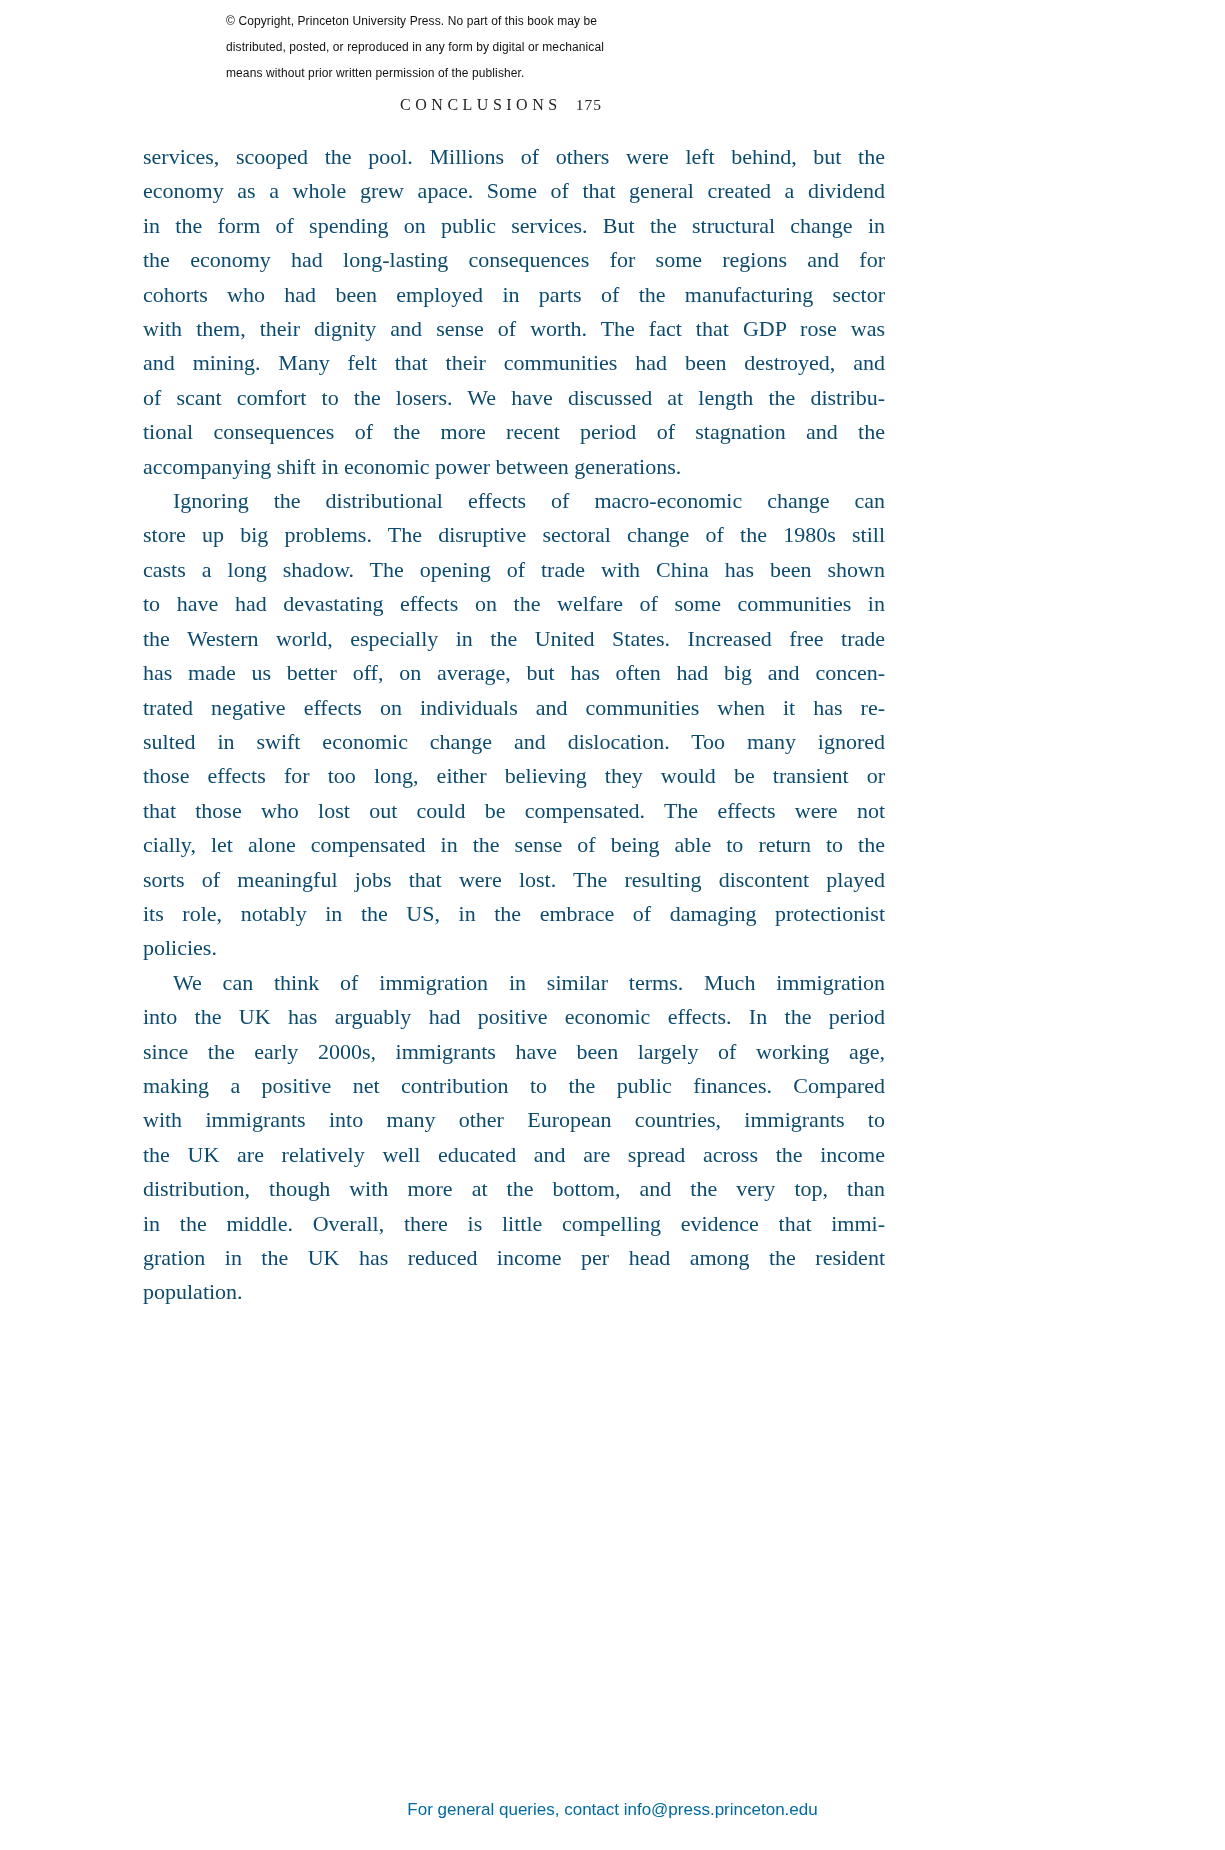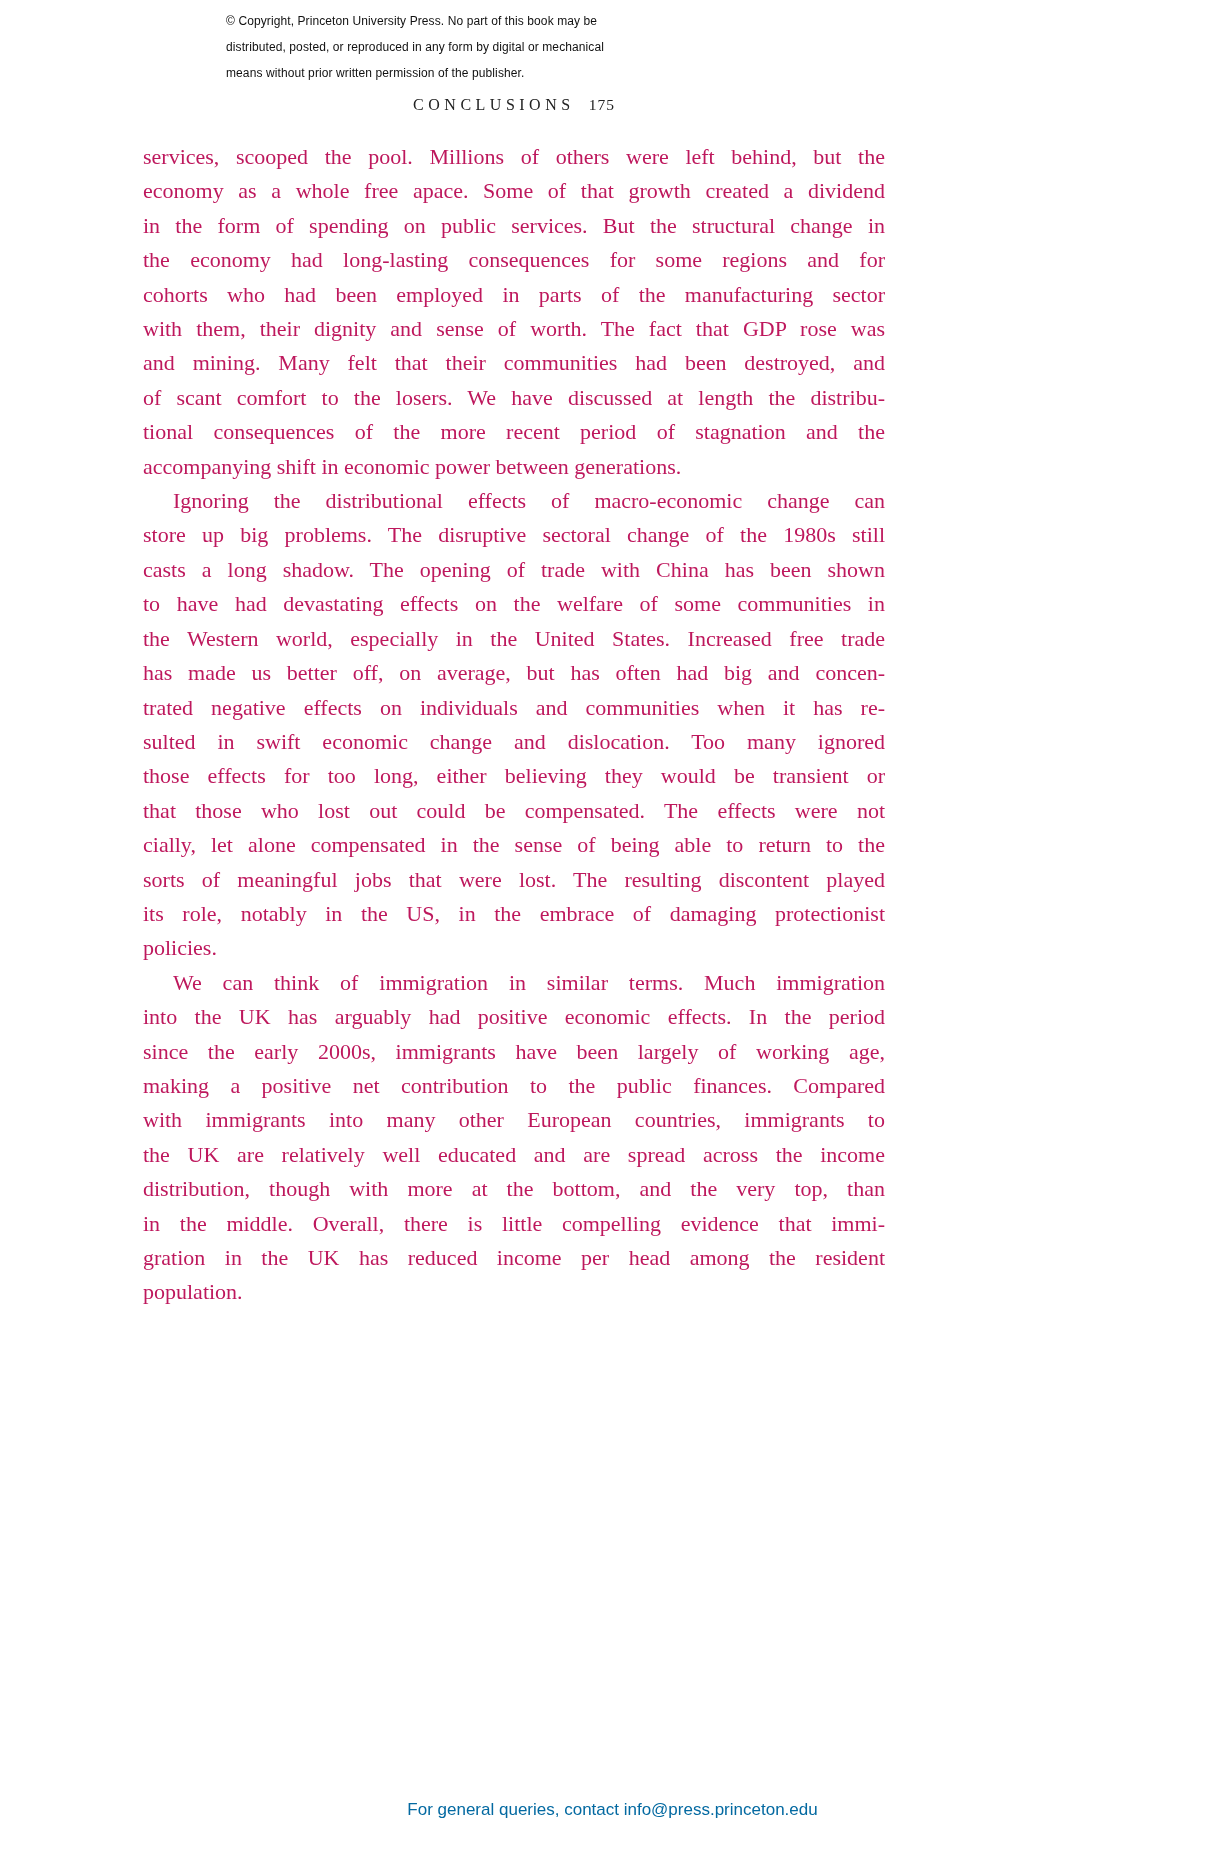--- a/index.html
+++ b/index.html
@@ -20,21 +20,21 @@
     left: 226px;
     top: 8px;
     font-family: "Liberation Sans", sans-serif;
     font-size: 12px;
     line-height: 26px;
     color: #111111;
     letter-spacing: 0.1px;
   }
   .running-head {
     position: absolute;
-    left: 143px;
+    left: 130px;
     top: 96px;
     width: 742px;
     text-align: center;
     font-family: "Liberation Serif", serif;
     font-size: 16px;
     color: #222222;
   }
   .running-head .chapter {
     letter-spacing: 4.5px;
   }
@@ -44,21 +44,21 @@
     font-size: 15.5px;
   }
   .body-text {
     position: absolute;
     left: 143px;
     top: 140px;
     width: 742px;
     font-family: "Liberation Serif", serif;
     font-size: 22px;
     line-height: 34.4px;
-    color: #be185d;
+    color: #0c4a6e;
   }
   .body-text .line {
     text-align: justify;
     text-align-last: justify;
     white-space: normal;
   }
   .body-text .line.last {
     text-align-last: left;
   }
   .body-text .line.indent {
@@ -83,21 +83,21 @@
   <div>distributed, posted, or reproduced in any form by digital or mechanical</div>
   <div>means without prior written permission of the publisher.</div>
 </div>
 
 <div class="running-head">
   <span class="chapter">CONCLUSIONS</span><span class="folio">175</span>
 </div>
 
 <div class="body-text">
     <div class="line">services, scooped the pool. Millions of others were left behind, but the</div>
-    <div class="line">economy as a whole free apace. Some of that growth created a dividend</div>
+    <div class="line">economy as a whole grew apace. Some of that general created a dividend</div>
     <div class="line">in the form of spending on public services. But the structural change in</div>
     <div class="line">the economy had long-lasting consequences for some regions and for</div>
     <div class="line">cohorts who had been employed in parts of the manufacturing sector</div>
     <div class="line">with them, their dignity and sense of worth. The fact that GDP rose was</div>
     <div class="line">and mining. Many felt that their communities had been destroyed, and</div>
     <div class="line">of scant comfort to the losers. We have discussed at length the distribu-</div>
     <div class="line">tional consequences of the more recent period of stagnation and the</div>
     <div class="line last">accompanying shift in economic power between generations.</div>
     <div class="line indent">Ignoring the distributional effects of macro-economic change can</div>
     <div class="line">store up big problems. The disruptive sectoral change of the 1980s still</div>

